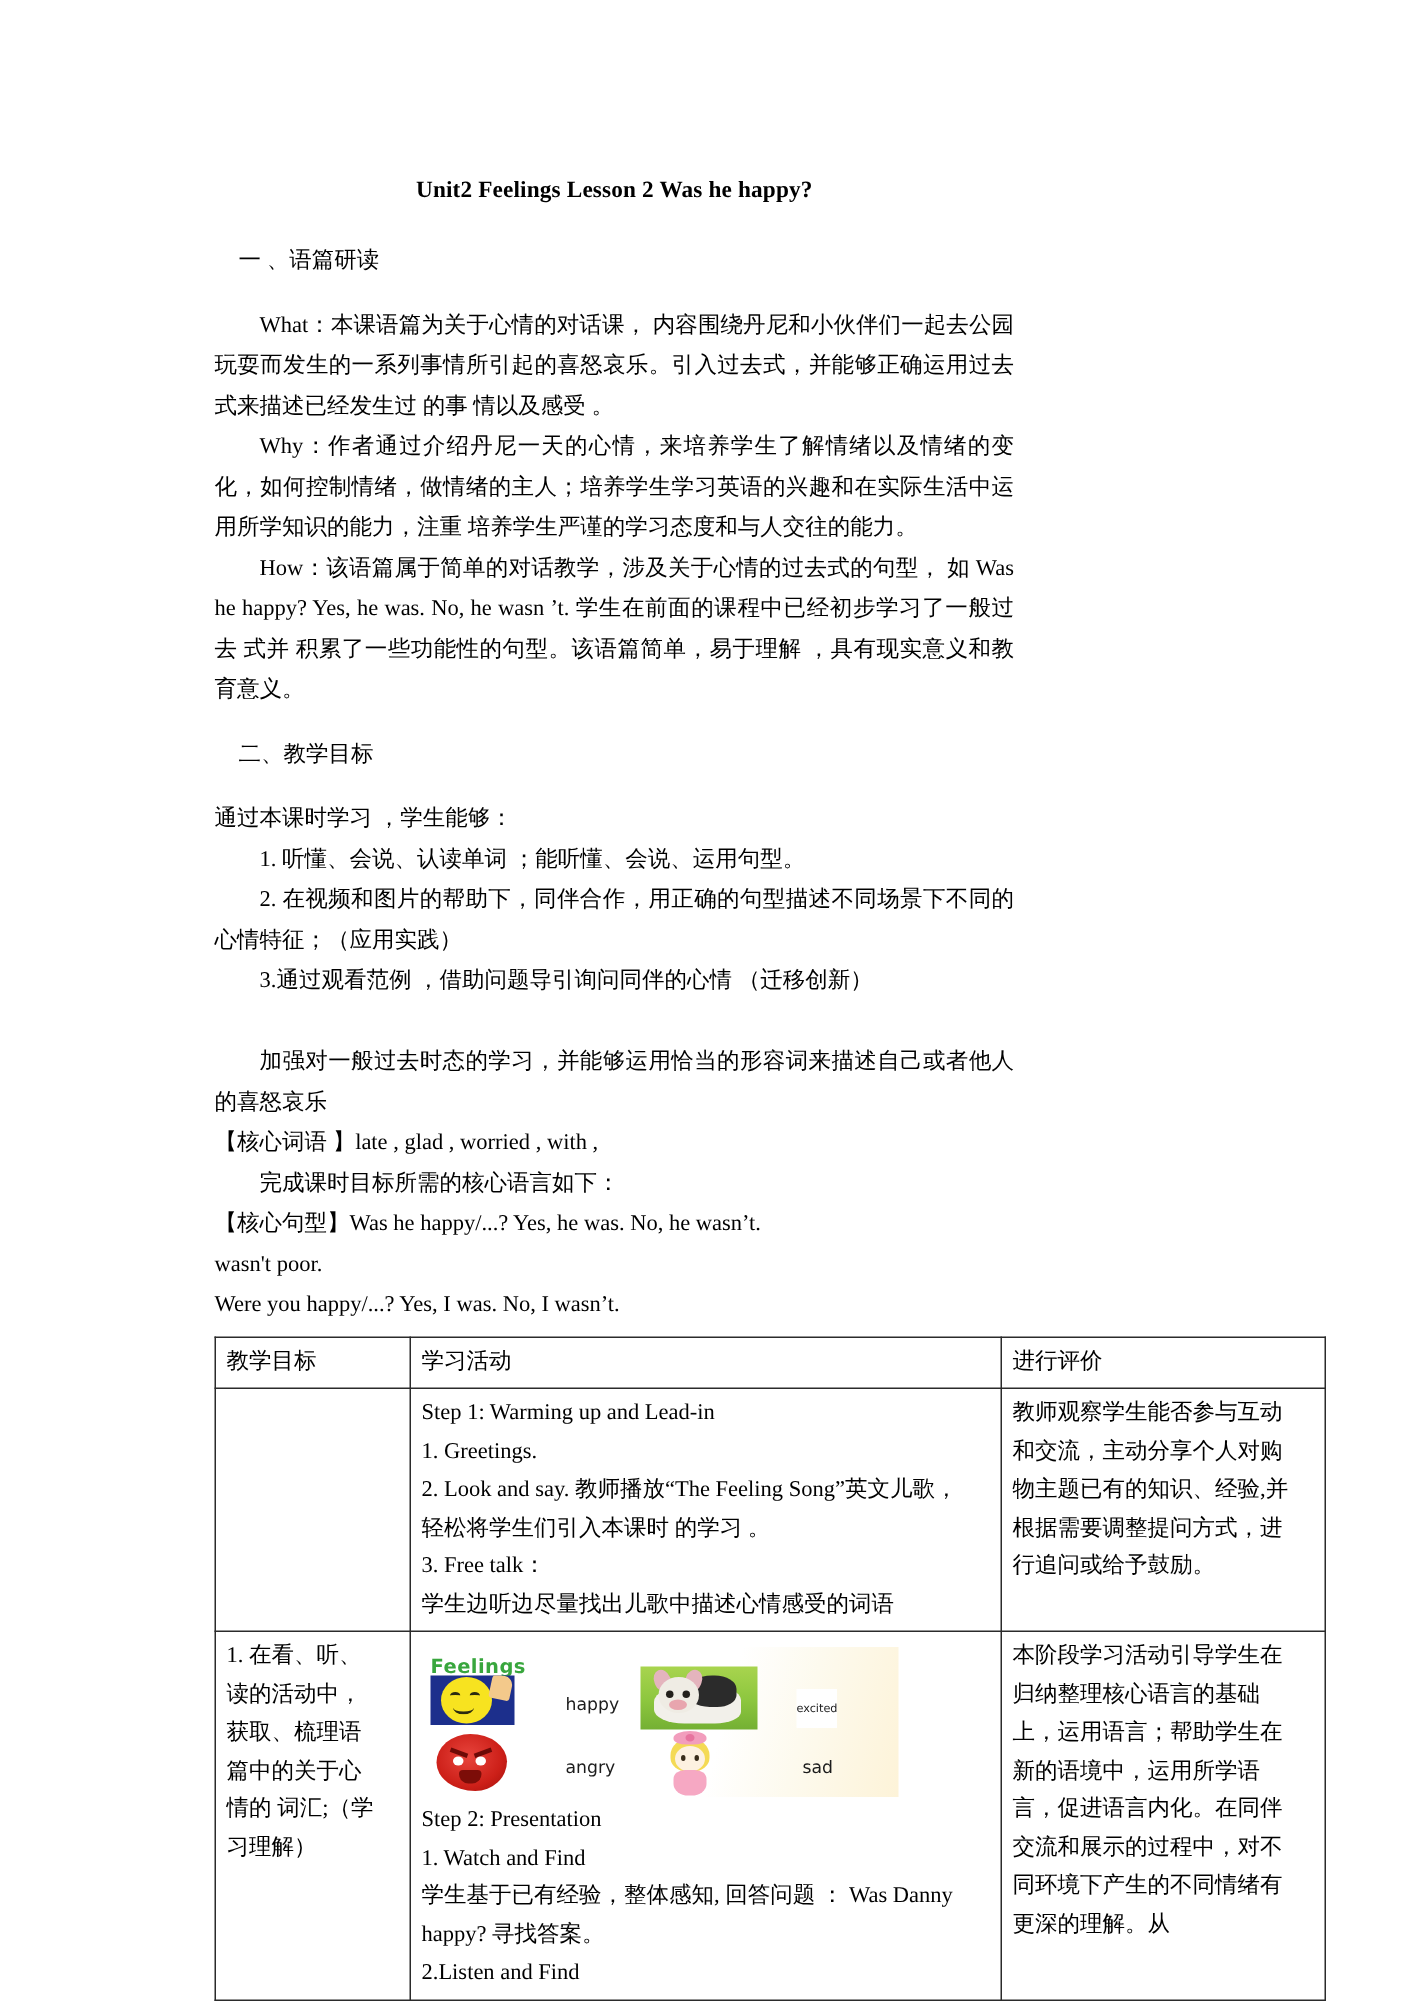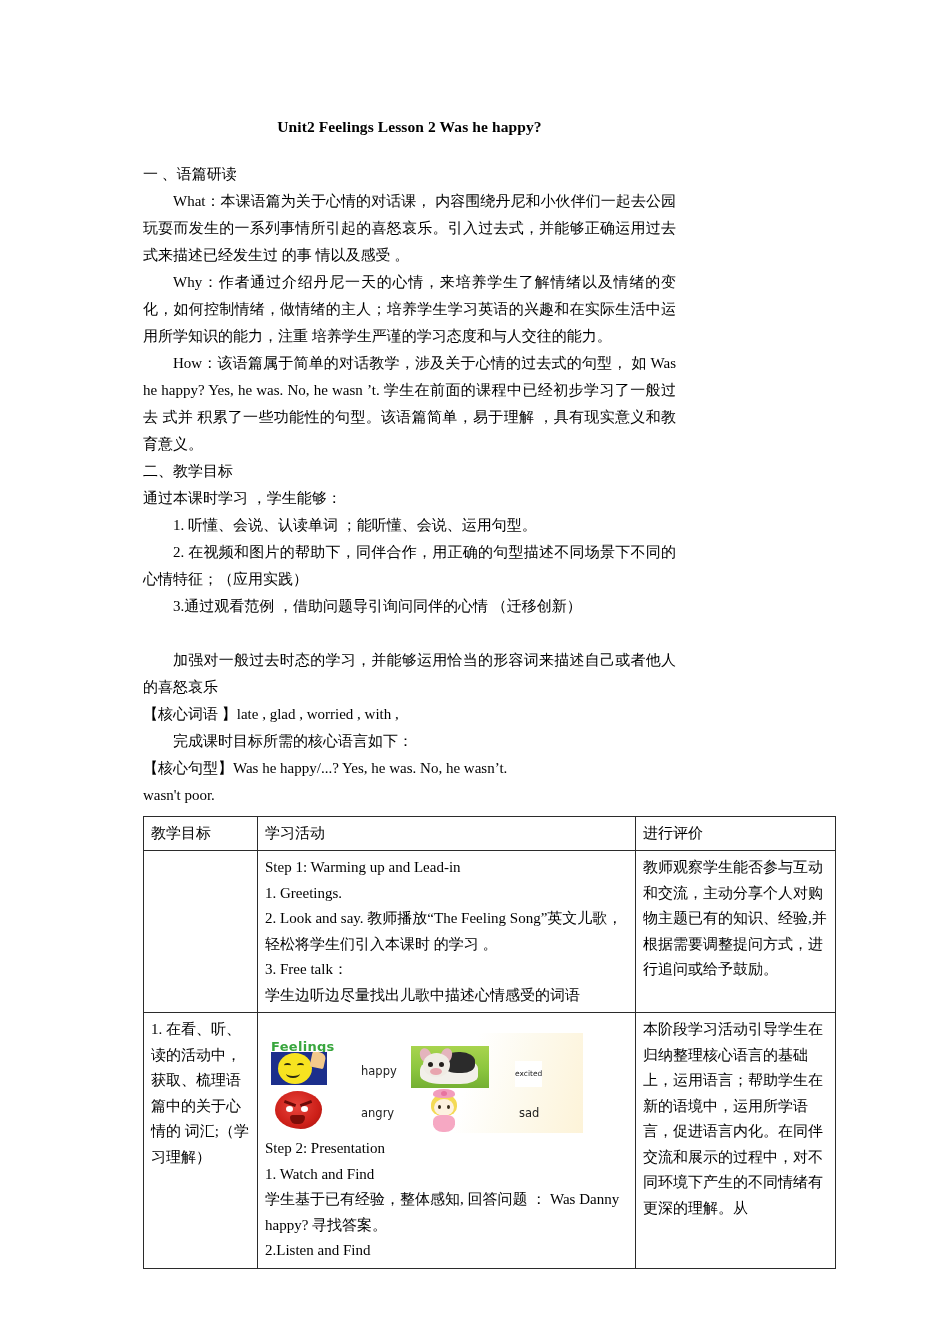--- a/index.html
+++ b/index.html
@@ -34,34 +34,34 @@
   p.para {
     margin: 0;
     font-size: 15px;
     line-height: 27px;
     text-align: justify;
     text-justify: inter-ideograph;
     word-break: break-word;
   }
   p.indent { text-indent: 2em; }
   p.blankline { height: 27px; }
-  .sec-head { margin: 0; font-size: 15px; line-height: 27px; }
+  .sec-head { margin: 16px; font-size: 15px; line-height: 27px; }
 
   
   table.lesson-table {
     border-collapse: collapse;
     width: 664px;
     margin-top: 7px;
     table-layout: fixed;
   }
   table.lesson-table td,
   table.lesson-table th {
     border: 1px solid #2b2b2b;
     vertical-align: top;
-    padding: 4px 2px 4px 7px;
+    padding: 4px 18px 4px 7px;
     font-size: 15px;
     line-height: 25.5px;
     font-weight: normal;
     text-align: left;
   }
   th.col-goal { width: 104px; }
   th.col-act  { width: 368px; text-align: center; }
   th.col-eval { width: 190px; }
   .hdr-row td, .hdr-row th { padding-top: 2px; padding-bottom: 2px; }
   .cell-line { display: block; white-space: pre-wrap; }
@@ -69,21 +69,21 @@
   .cell-eval { line-height: 25px; }
   td.tall-1 { height: 150px; }
 
   
   .feelings-img {
     width: 318px;
     height: 100px;
     position: relative;
     background: linear-gradient(105deg,#ffffff 0%,#ffffff 62%,#fdfaee 78%,#fdf3d8 100%);
     overflow: hidden;
-    margin: 16px 0 3px 0;
+    margin: 6px 0 3px 0;
     border: 0;
     text-align: right;
   }
   .fi-title {
     position: absolute;
     left: 6px; top: 1px;
     font-family: "DejaVu Sans", "Liberation Sans", sans-serif;
     font-weight: bold;
     font-size: 13px;
     color: #38a63d;
@@ -297,20 +297,21 @@
   <p class="para indent">1. 听懂、会说、认读单词 ；能听懂、会说、运用句型。</p>
   <p class="para indent">2. 在视频和图片的帮助下，同伴合作，用正确的句型描述不同场景下不同的心情特征；（应用实践）</p>
   <p class="para indent">3.通过观看范例 ，借助问题导引询问同伴的心情 （迁移创新）</p>
 
   <p class="para blankline">&nbsp;</p>
   <p class="para indent">加强对一般过去时态的学习，并能够运用恰当的形容词来描述自己或者他人的喜怒哀乐</p>
   <p class="para">【核心词语 】late , glad , worried , with ,</p>
   <p class="para indent">完成课时目标所需的核心语言如下：</p>
   <p class="para">【核心句型】Was he happy/...? Yes, he was. No, he wasn’t.</p>
   <p class="para">wasn't poor.</p>
+  <p class="para">Were you happy/...? Yes, I was. No, I wasn’t.</p>
 
   <table class="lesson-table">
     <thead>
       <tr class="hdr-row">
         <th class="col-goal">教学目标</th>
         <th class="col-act">学习活动</th>
         <th class="col-eval">进行评价</th>
       </tr>
     </thead>
     <tbody>

